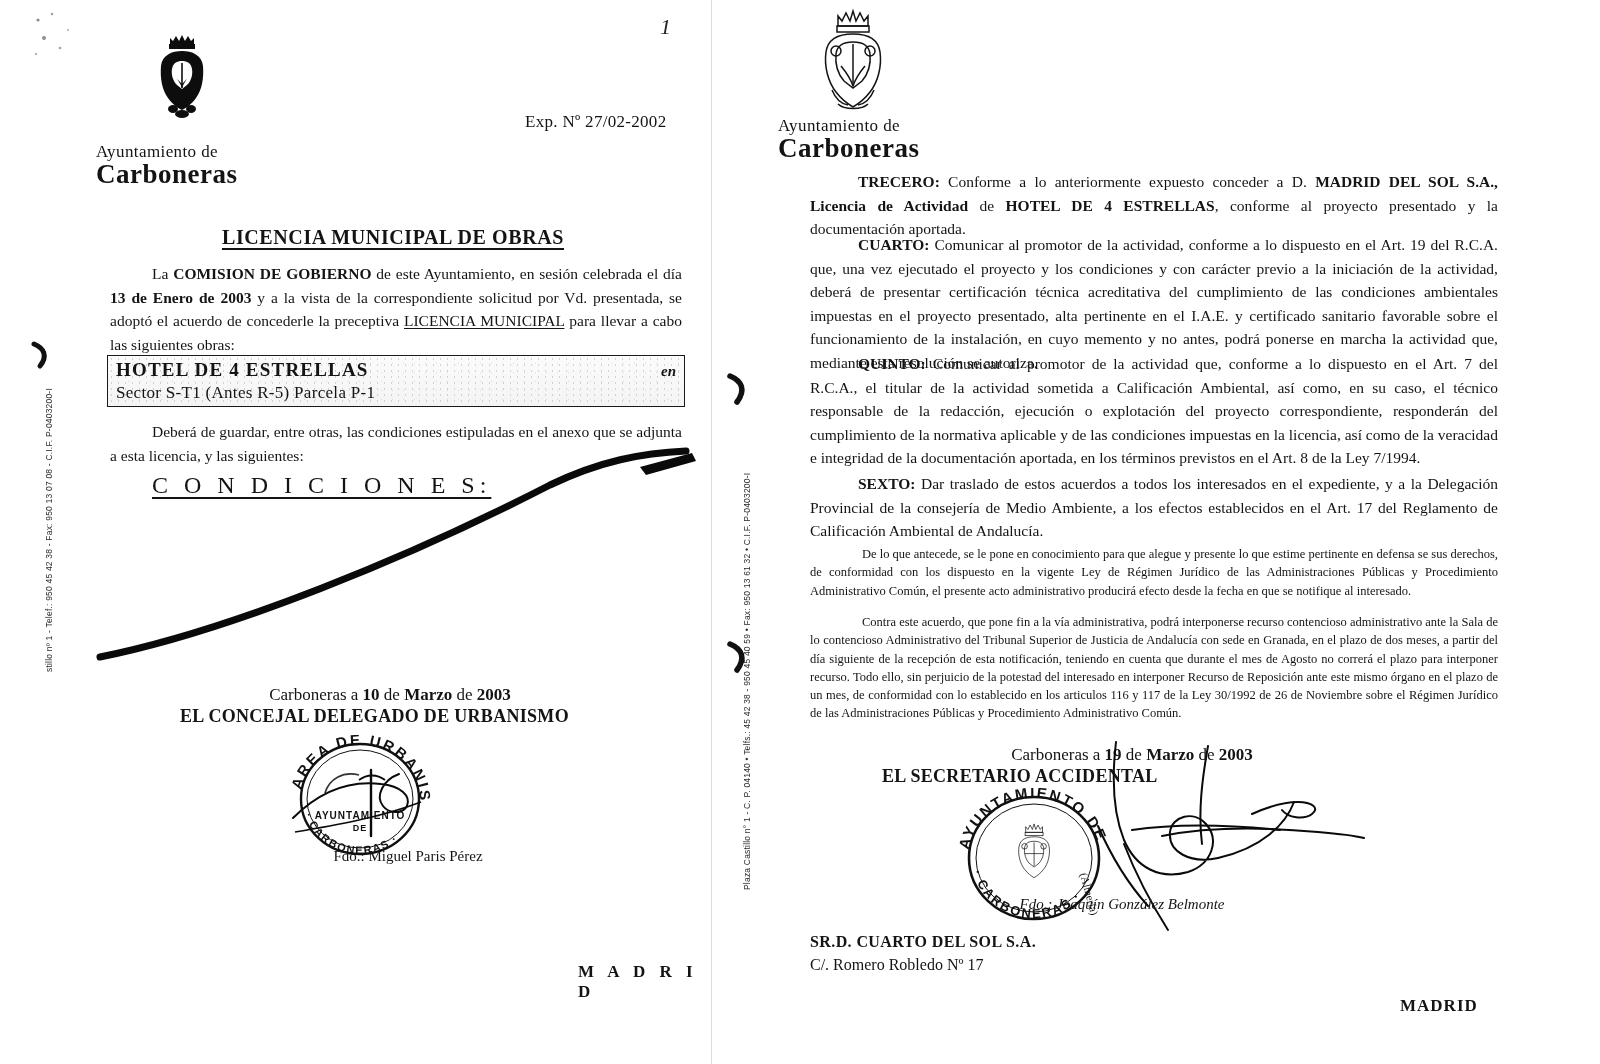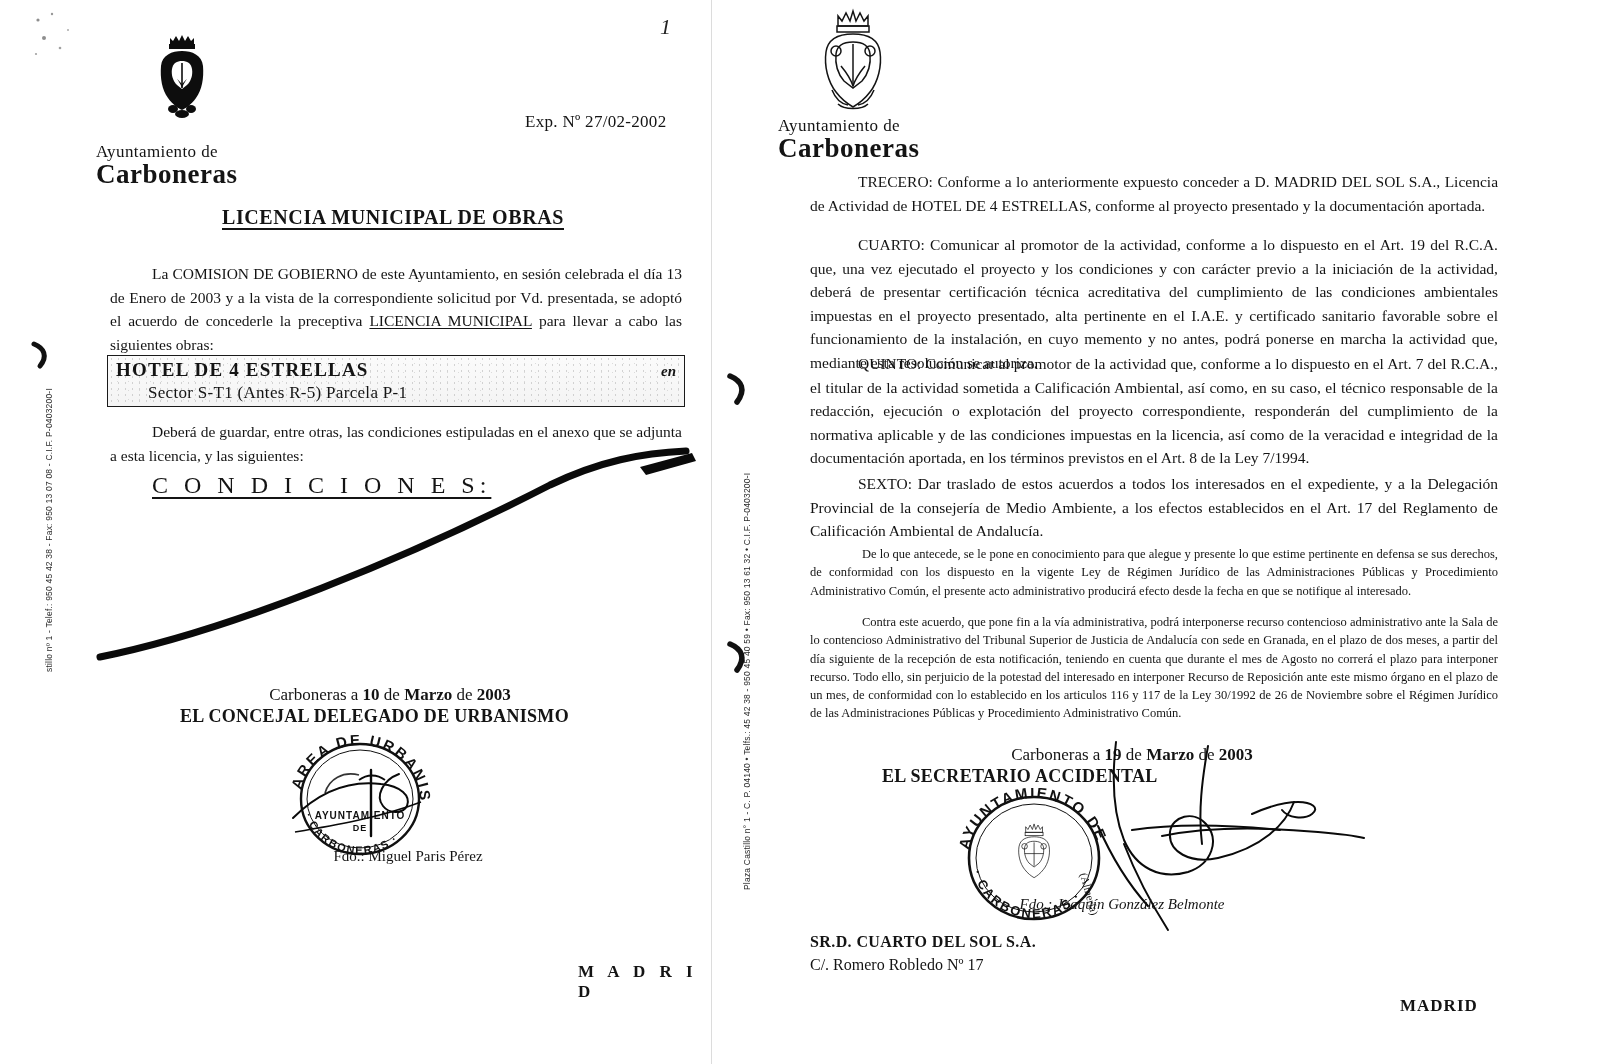--- a/index.html
+++ b/index.html
@@ -15,30 +15,30 @@
   
   .crest{position:absolute;}
   .crest svg{display:block;}
   .letterhead{position:absolute;font-family:"Liberation Serif",serif;}
   .lh1{font-size:17px;letter-spacing:.4px;}
   .lh2{font-size:27px;font-weight:700;letter-spacing:.5px;margin-top:-3px;}
 
   
   .pagenum{position:absolute;font-family:"Liberation Serif",serif;font-style:italic;font-size:22px;color:#222;}
   .expnum{position:absolute;font-size:17px;letter-spacing:.3px;}
-  .doctitle{position:absolute;font-size:20px;font-weight:700;letter-spacing:.6px;text-decoration:underline;text-underline-offset:4px;}
+  .doctitle{position:absolute;font-size:20px;font-weight:700;letter-spacing:.6px;text-decoration:underline;text-underline-offset:4px;margin-top:20px;}
 
   .para{position:absolute;font-size:15.5px;line-height:1.52;text-align:justify;}
-  .para b{font-weight:400;margin-top:37px;}
+  .para b{font-weight:700;margin-top:37px;}
   .u{text-decoration:underline;text-underline-offset:2px;}
 
   .workbox{position:absolute;border:1.5px solid #1a1a1a;box-sizing:border-box;background:linear-gradient(180deg,#fbfbfb,#f4f4f4);}
   .workbox .wb1{position:absolute;left:8px;top:3px;font-size:19px;font-weight:700;letter-spacing:1.2px;}
   .workbox .wb-en{position:absolute;right:8px;top:7px;font-size:15px;font-weight:700;font-style:italic;}
-  .workbox .wb2{position:absolute;left:8px;top:27px;font-size:17px;letter-spacing:.3px;margin-left:32px;}
+  .workbox .wb2{position:absolute;left:8px;top:27px;font-size:17px;letter-spacing:.3px;}
   .workbox .speckle{position:absolute;left:0;top:0;right:0;bottom:0;opacity:.30;
      background-image:radial-gradient(#7c7c7c .8px,transparent .9px),radial-gradient(#9a9a9a .7px,transparent .8px);
      background-size:7px 6px,11px 9px;background-position:0 0,4px 3px;}
 
   .cond{position:absolute;font-size:24px;letter-spacing:5px;text-decoration:underline;text-underline-offset:4px;}
 
   .sigline{position:absolute;text-align:center;font-size:17px;}
   .sigrole{position:absolute;font-size:18px;font-weight:700;letter-spacing:.3px;}
   .fdo{position:absolute;text-align:center;font-size:15px;}
 

